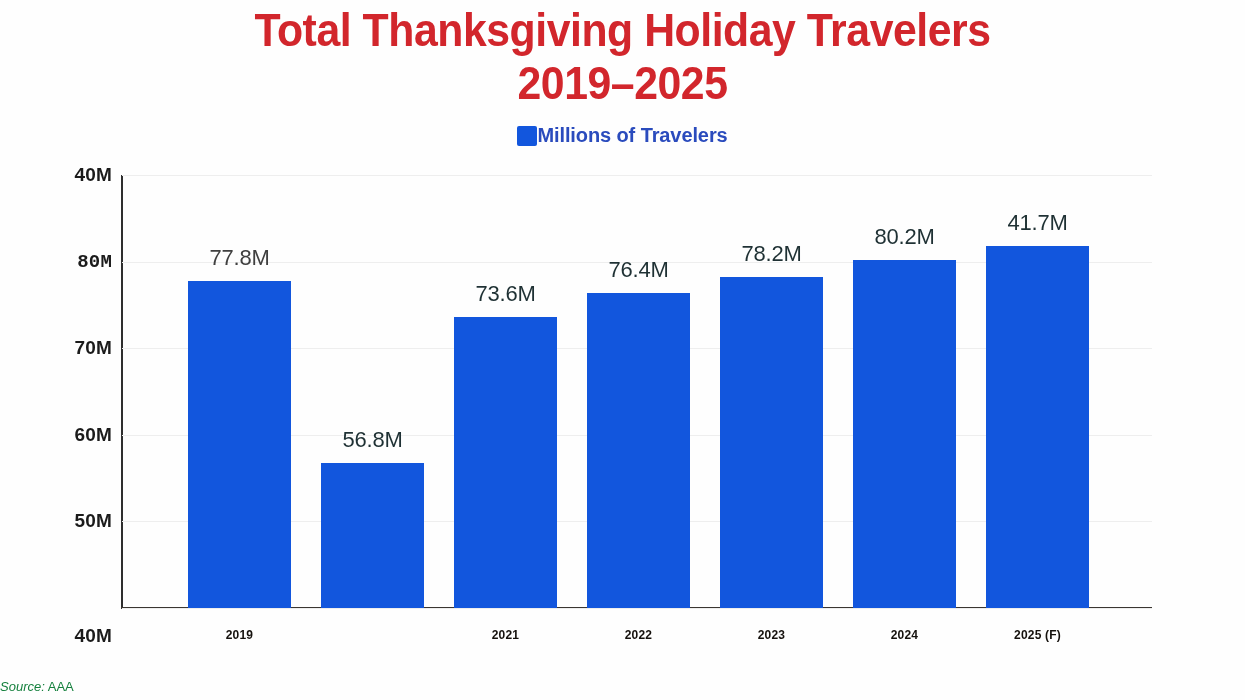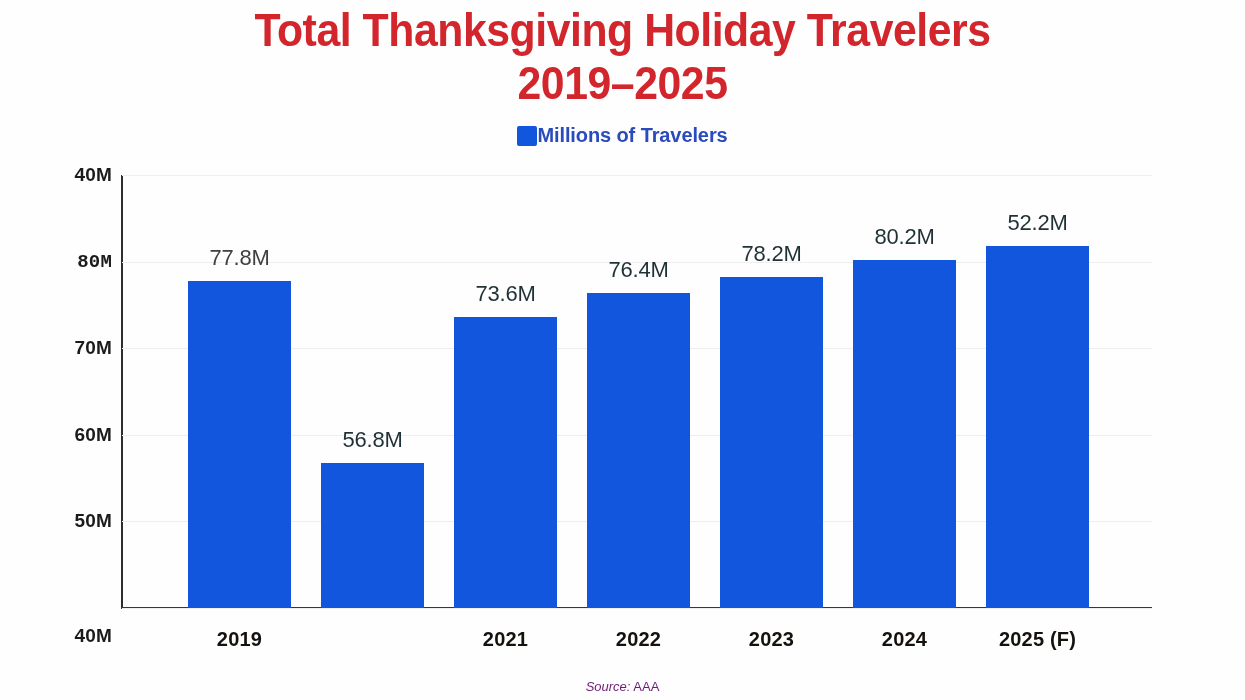--- a/index.html
+++ b/index.html
@@ -135,36 +135,36 @@
     position: absolute;
     left: 122px;
     top: 628px;
     width: 1030px;
     height: 34px;
   }
   .x-tick {
     position: absolute;
     width: 160px;
     text-align: center;
-    font-size: 20px;
+    font-size: 12px;
     font-weight: bold;
     color: #15110d;
     letter-spacing: 0.2px;
     white-space: nowrap;
   }
 
   
   #source {
     position: absolute;
     left: 0;
     top: 679px;
     width: 1245px;
-    text-align: center;
+    text-align: left;
     font-size: 13px;
-    color: #701a75;
+    color: #15803d;
   }
   #source .src-prefix { font-style: italic; }
 </style>
 </head>
 <body>
 
 <div id="chart-title">Total Thanksgiving Holiday Travelers
 2019–2025</div>
 
 <div id="legend">
@@ -202,21 +202,21 @@
       <div class="bar" style="left: 731px; top: 84.868px; height: 348.132px; background: rgb(18, 86, 221);"></div>
       <div class="bar" style="left: 864px; top: 71.012px; height: 361.988px; background: rgb(18, 86, 221);"></div>
     </div>
   <div id="bar-values">
       <div class="bar-value" style="left: 37.5px; top: 69.652px; color: #404040;">77.8M</div>
       <div class="bar-value" style="left: 170.5px; top: 251.512px; color: rgb(31, 49, 52);">56.8M</div>
       <div class="bar-value" style="left: 303.5px; top: 106.024px; color: rgb(31, 49, 52);">73.6M</div>
       <div class="bar-value" style="left: 436.5px; top: 81.776px; color: rgb(31, 49, 52);">76.4M</div>
       <div class="bar-value" style="left: 569.5px; top: 66.188px; color: rgb(31, 49, 52);">78.2M</div>
       <div class="bar-value" style="left: 702.5px; top: 48.868px; color: rgb(31, 49, 52);">80.2M</div>
-      <div class="bar-value" style="left: 835.5px; top: 35.012px; color: rgb(31, 49, 52);">52.2M</div>
+      <div class="bar-value" style="left: 835.5px; top: 35.012px; color: rgb(31, 49, 52);">41.7M</div>
     </div>
 </div>
 
 <div id="x-ticks">
     <div class="x-tick" style="left: 37.5px; top: 0px;">2019</div>
     <div class="x-tick" style="left: 303.5px; top: 0px;">2021</div>
     <div class="x-tick" style="left: 436.5px; top: 0px;">2022</div>
     <div class="x-tick" style="left: 569.5px; top: 0px;">2023</div>
     <div class="x-tick" style="left: 702.5px; top: 0px;">2024</div>
     <div class="x-tick" style="left: 835.5px; top: 0px;">2025 (F)</div>

